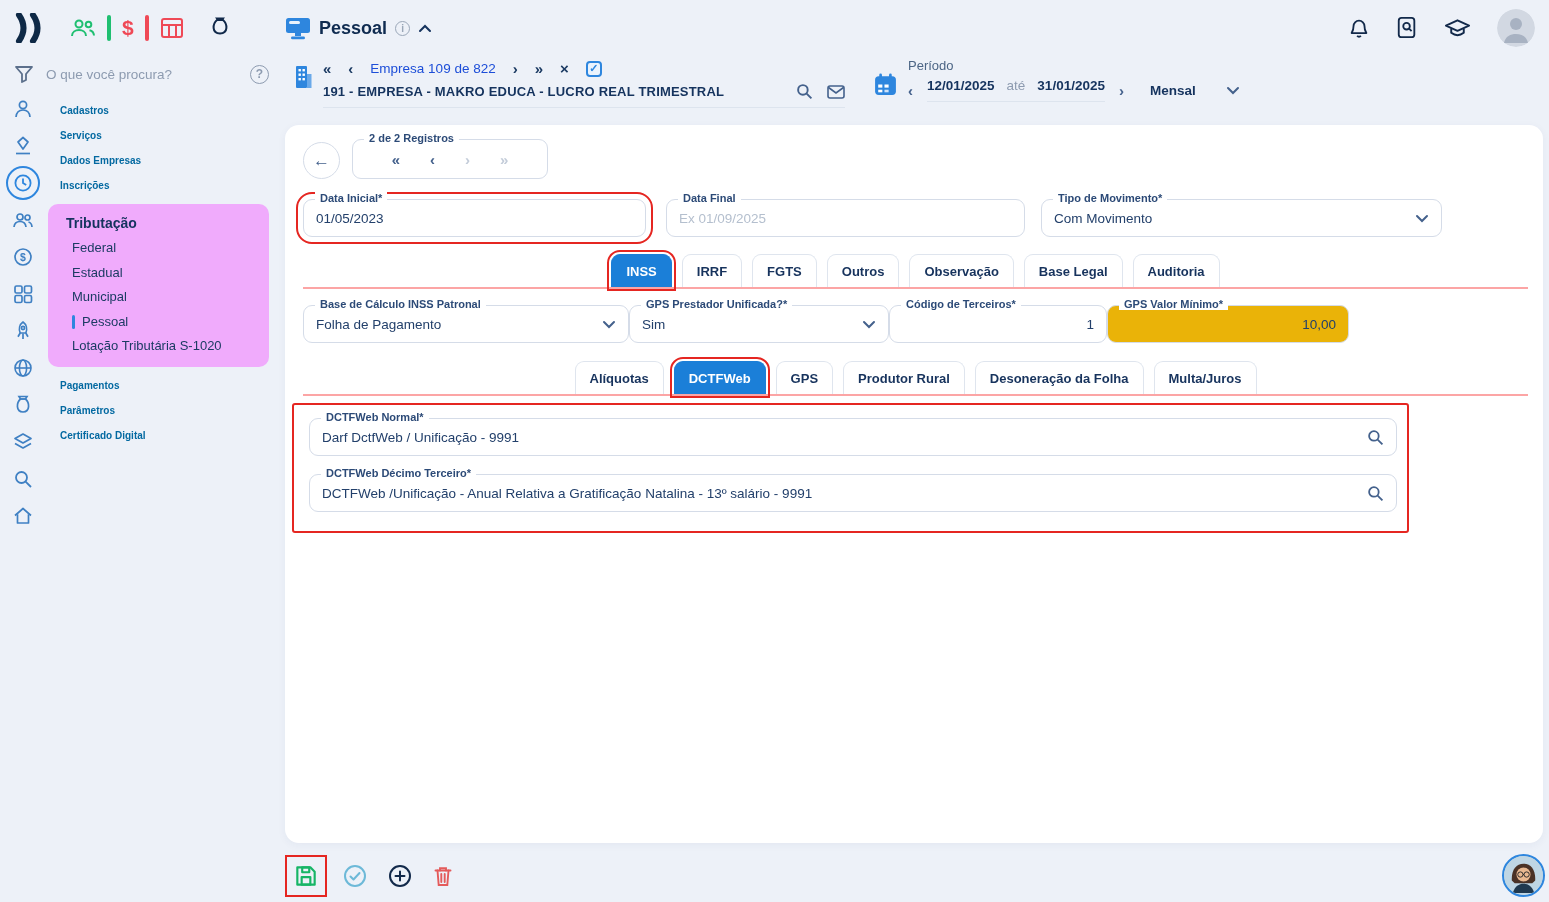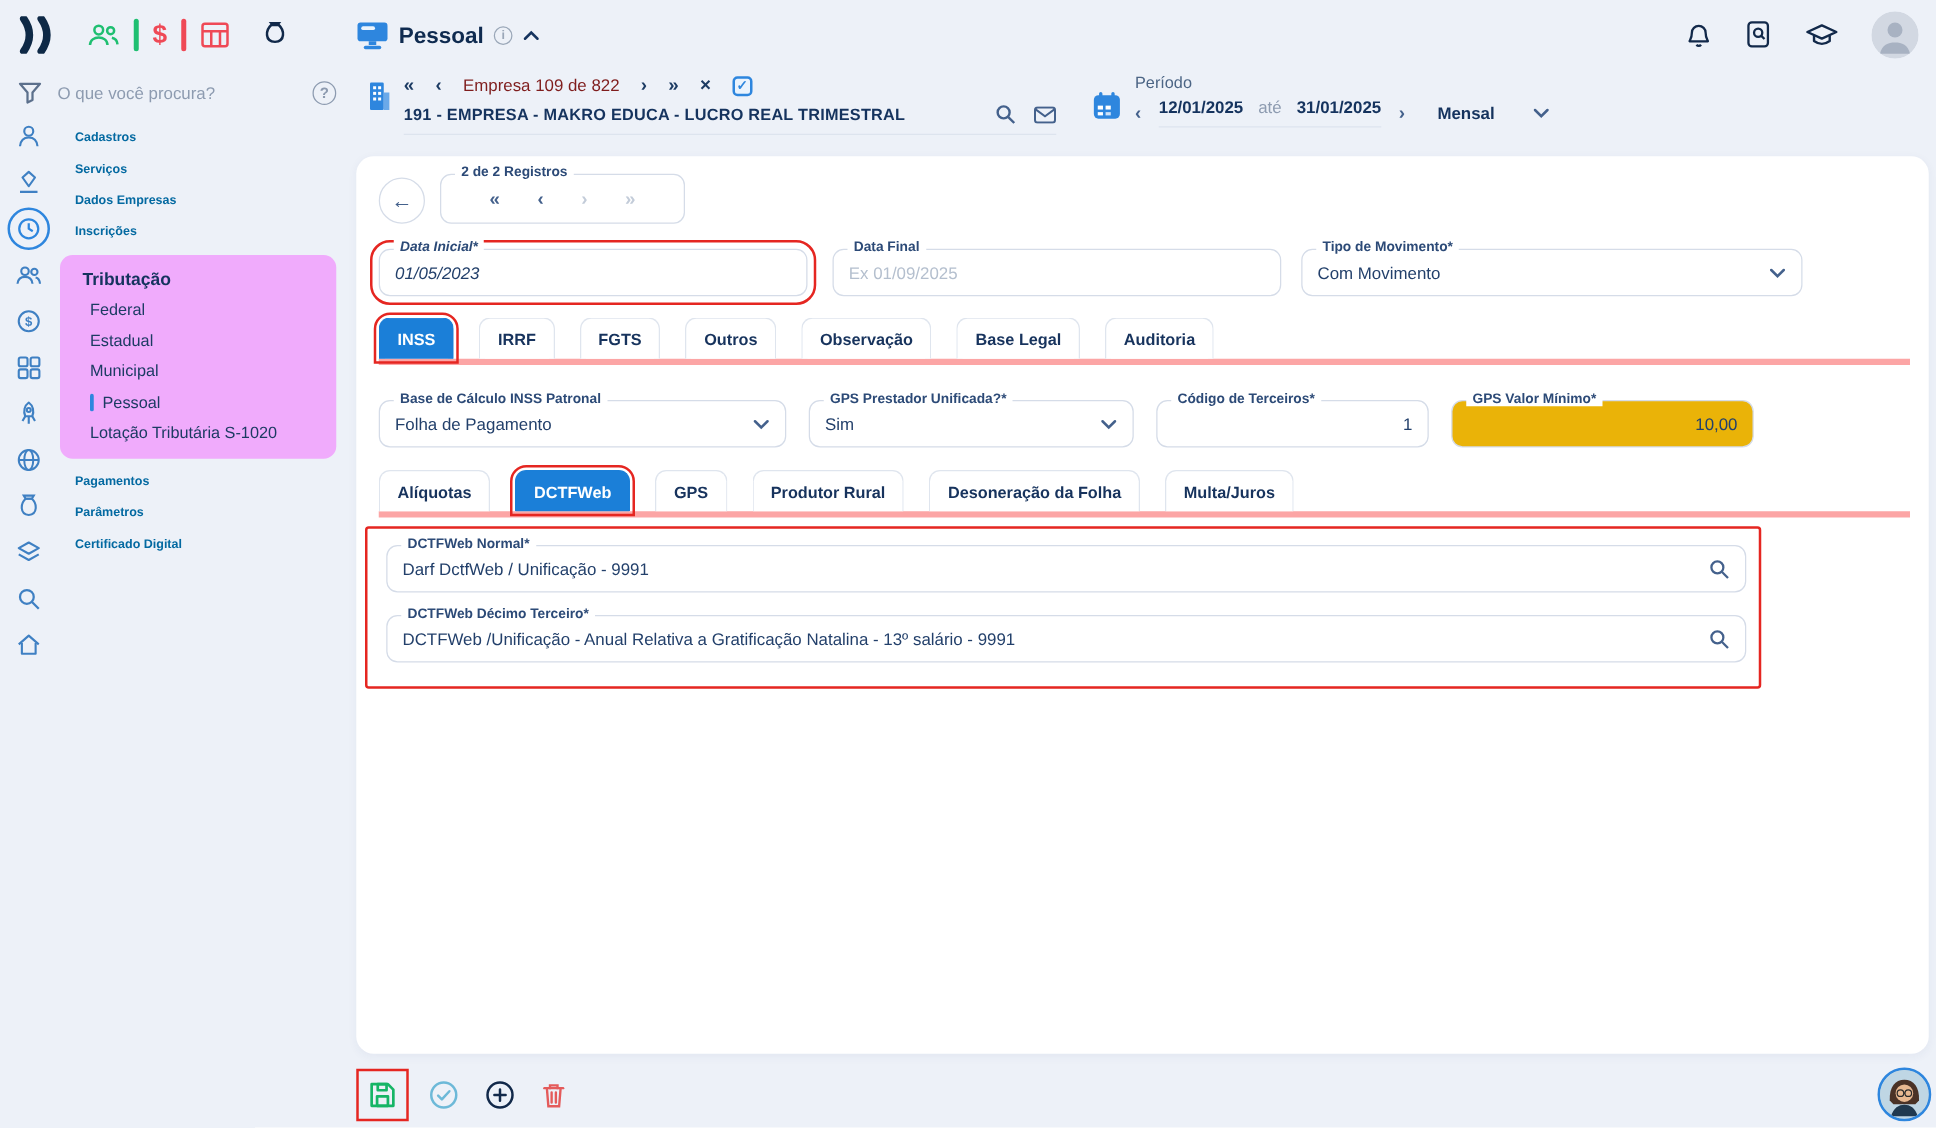--- a/index.html
+++ b/index.html
@@ -44,21 +44,21 @@
   .subcard { background:#f0abfc; border-radius:10px; margin:6px 16px 6px 2px; padding:6px 8px 8px 14px; }
   .subparent { line-height:26px; font-weight:bold; font-size:14px; color:#15335e; padding-left:4px; }
   .smi { line-height:24.5px; font-size:13px; color:#1c3b63; padding-left:10px; display:flex; align-items:center; gap:7px; }
   .smi .bar { width:3px; height:14px; background:#2e86de; border-radius:2px; display:none; }
   .smi.active .bar { display:block; }
 
   
   .header-strip { position:absolute; left:285px; top:56px; width:1264px; height:69px; }
   .company { position:absolute; left:8px; top:4px; display:flex; gap:10px; }
   .c-nav { display:flex; align-items:center; gap:17px; font-size:15px; color:#1c3b63; font-weight:bold; }
-  .c-counter { font-size:13.5px; color:#7f1d1d; font-weight:normal; }
+  .c-counter { font-size:13.5px; color:#1d4ed8; font-weight:normal; }
   .c-name-row { display:flex; align-items:center; gap:14px; margin-top:6px; padding-bottom:7px;
     border-bottom:1px solid #dde4ee; width:522px; }
   .c-name { font-size:13px; font-weight:bold; color:#15335e; letter-spacing:.2px; }
   .checkbox { width:16px; height:16px; border:2px solid #2e86de; border-radius:4px; background:#eaf3fd;
     display:flex; align-items:center; justify-content:center; font-size:11px; color:#2e86de; font-weight:bold; }
   .period { position:absolute; left:588px; top:2px; display:flex; gap:10px; }
   .p-label { font-size:13px; color:#4c6585; margin-bottom:5px; }
   .p-row { display:flex; align-items:center; gap:14px; font-size:13.5px; font-weight:bold; color:#15335e; }
   .p-dates { display:flex; align-items:center; gap:12px; border-bottom:1px solid #dde4ee; padding-bottom:8px; }
   .p-sep { color:#8d9bb0; font-weight:normal; }
@@ -81,27 +81,27 @@
   .field { position:relative; height:38px; border:1px solid #d5dce8; border-radius:9px; background:#fff;
     display:flex; align-items:center; padding:0 12px; }
   .field input { border:0; outline:0; width:100%; font:inherit; font-size:13.5px; color:#23406b; background:transparent; }
   .field input::placeholder { color:#b4bfce; }
   .field input.right { text-align:right; }
   .field .val { font-size:13.5px; color:#23406b; }
   .field .chev { margin-left:auto; }
   .field.disabled { background:#eab308; }
   .row-fields { display:flex; margin-top:20px; }
 
-  .tabs { display:flex; gap:20px; border-bottom:5px solid #fca5a5; margin-top:17px; align-items:flex-end; }
+  .tabs { display:flex; gap:10px; border-bottom:2px solid #fca5a5; margin-top:17px; align-items:flex-end;justify-content:center; }
   .tab { height:33px; padding:0 14px; display:flex; align-items:center; background:#fff;
     border:1px solid #dfe5ee; border-bottom:none; border-radius:9px 9px 0 0;
     font-size:13px; font-weight:bold; color:#17335d; white-space:nowrap; }
   .tab.active { background:#1b7fd8; border-color:#1b7fd8; color:#fff; }
 
-  .annot-o5 { outline:2px solid #e52621; outline-offset:5px;font-style:italic; }
+  .annot-o5 { outline:2px solid #e52621; outline-offset:5px; }
   .annot-o2 { outline:2px solid #e52621; outline-offset:2px; }
   .annot-box { border:2px solid #e52621; border-radius:3px; }
   .annot-save { outline:2px solid #e52621; outline-offset:3px; }
 
   .dctf-box { margin:7px 0 0 -11px; width:1117px; padding:13px 10px 19px 15px; }
   .dctf-box .field + .field { margin-top:18px; }
 
   
   .toolbar { position:absolute; left:290px; top:860px; display:flex; align-items:center; gap:21px; }
   .avatar-br { position:absolute; left:1502px; top:854px; width:43px; height:43px; border-radius:50%;
@@ -432,21 +432,21 @@
     <div class="tabs">
       <span class="tab active annot-o2 ni">INSS</span>
       <span class="tab ni">IRRF</span>
       <span class="tab ni">FGTS</span>
       <span class="tab ni">Outros</span>
       <span class="tab ni">Observação</span>
       <span class="tab ni">Base Legal</span>
       <span class="tab ni">Auditoria</span>
     </div>
 
-    <div class="row-fields" style="gap:18px; margin-top:28px">
+    <div class="row-fields" style="margin-top:16px">
       <div class="field ni" style="width:326px">
         <label>Base de Cálculo INSS Patronal</label>
         <span class="val">Folha de Pagamento</span>
         <span class="chev">
           <svg width="14" height="9" viewBox="0 0 14 9" fill="none" stroke="#44618c" stroke-width="2" stroke-linecap="round">
               <path d="M2 2l5 5 5-5"></path>
             </svg>
         </span>
       </div>
       <div class="field ni" style="width:260px">

